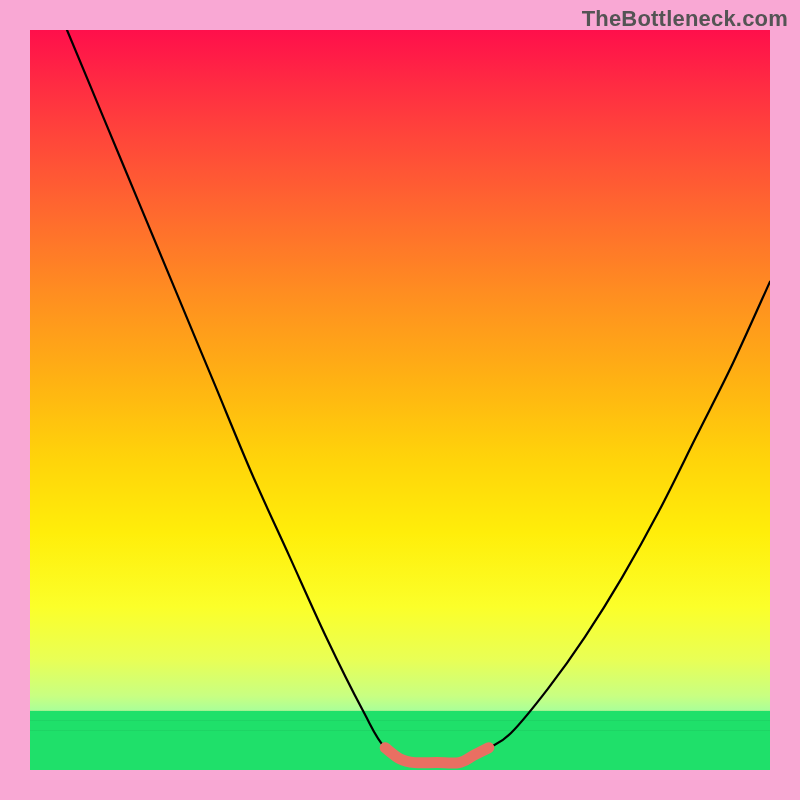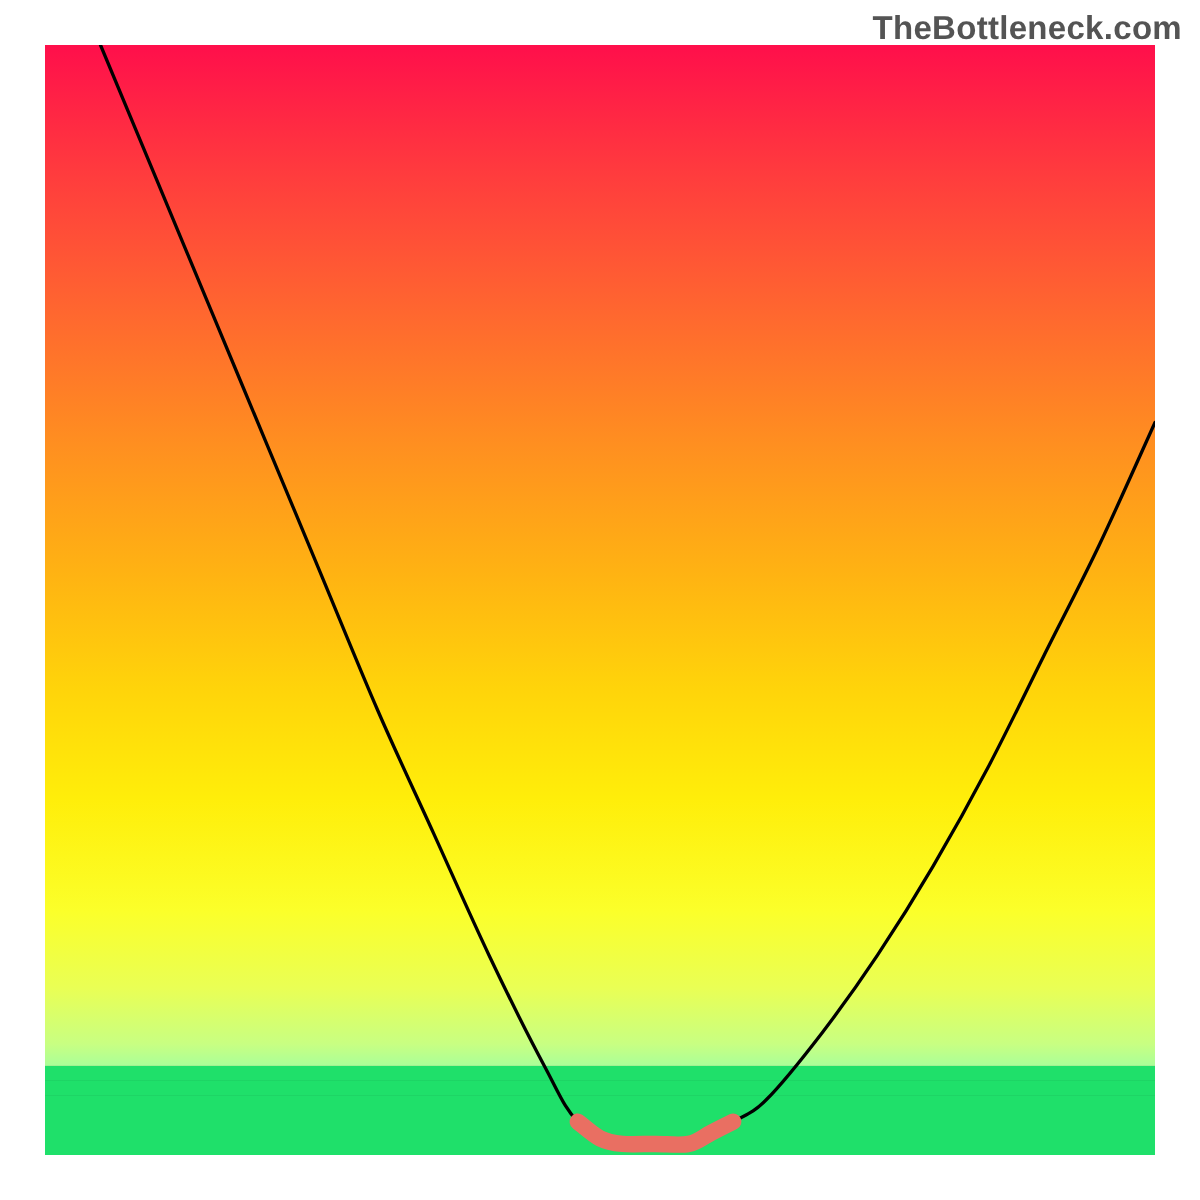--- a/index.html
+++ b/index.html
@@ -1,21 +1,21 @@
 <!DOCTYPE html>
 <html><head>
 <meta charset="utf-8">
 <style>
   * { margin: 0; padding: 0; box-sizing: border-box; }
   html, body { width: 800px; height: 800px; overflow: hidden; background: #000; }
   .frame {
     position: relative;
     width: 800px;
     height: 800px;
-    background: #ffffff;
+    background: #f9a8d4;
   }
   .watermark {
     position: absolute;
     top: 6px;
     right: 12px;
     font-family: Arial, Helvetica, sans-serif;
     font-size: 22px;
     font-weight: 600;
     color: #545454;
     letter-spacing: 0.2px;

